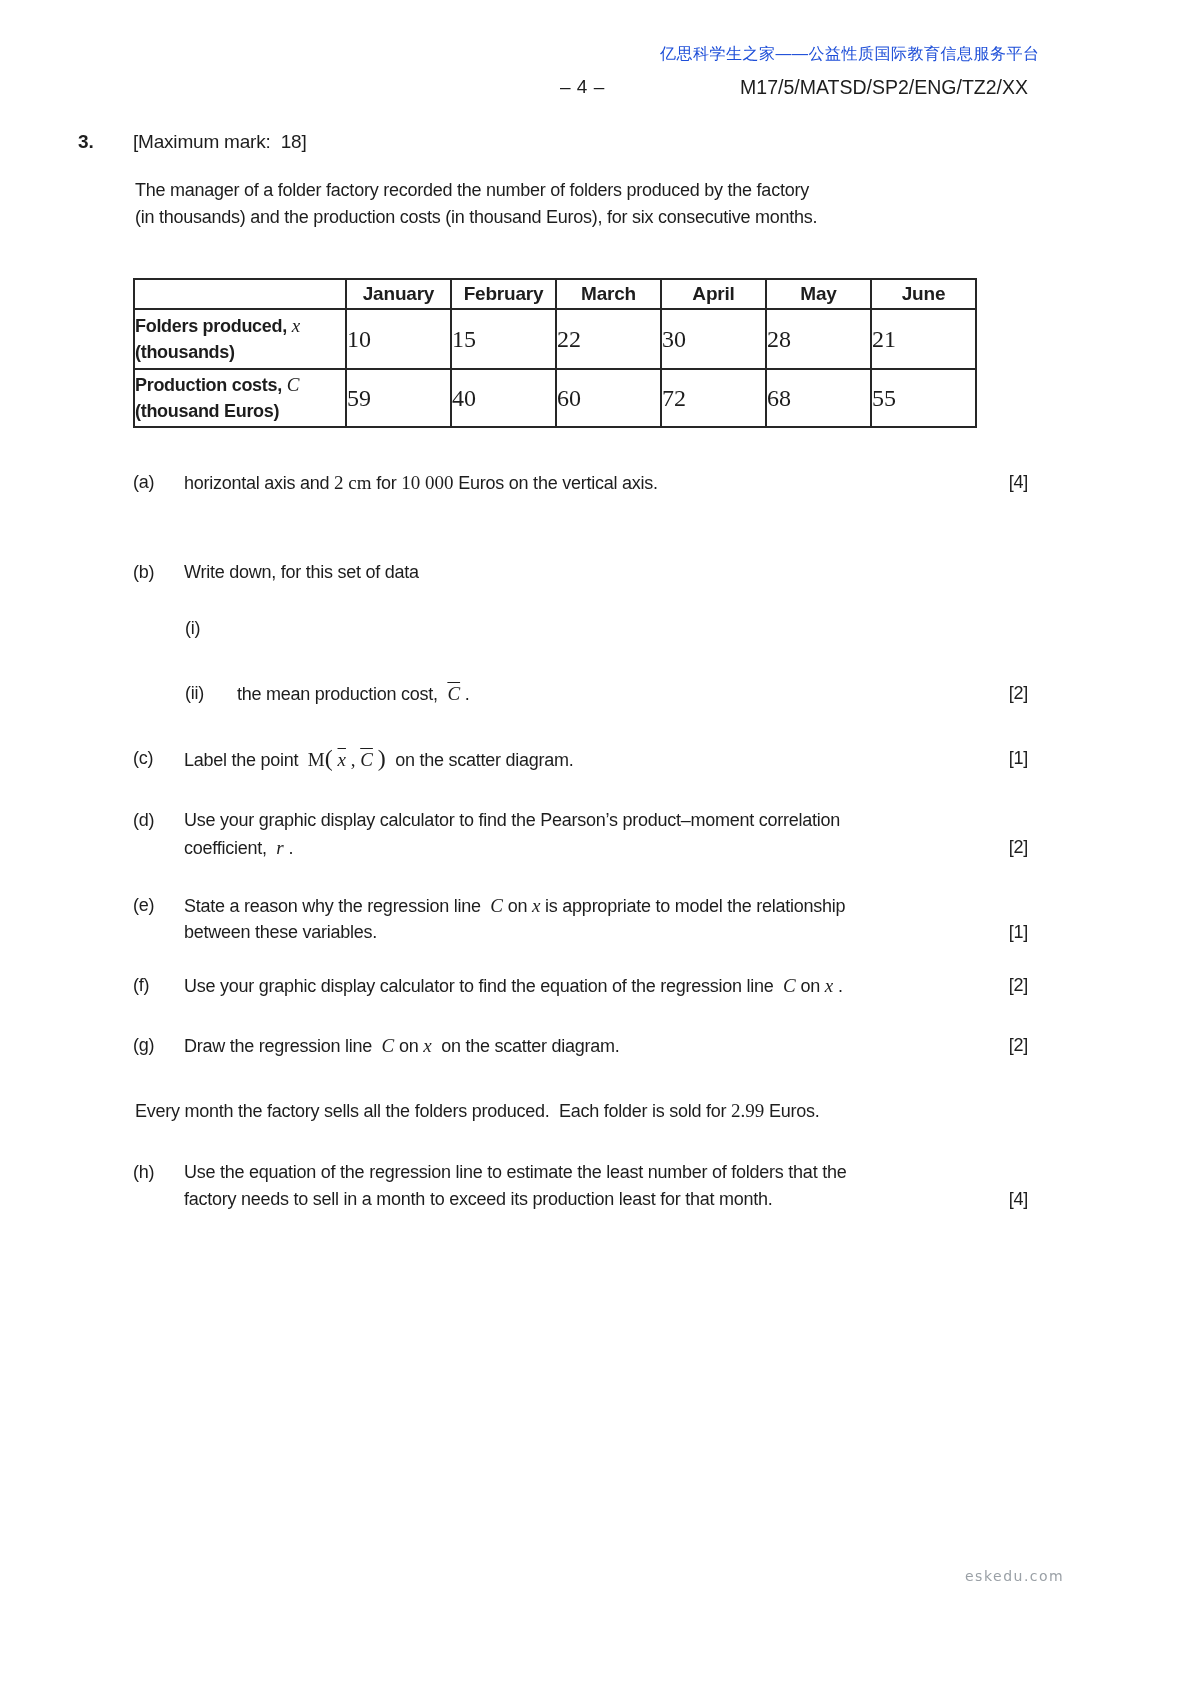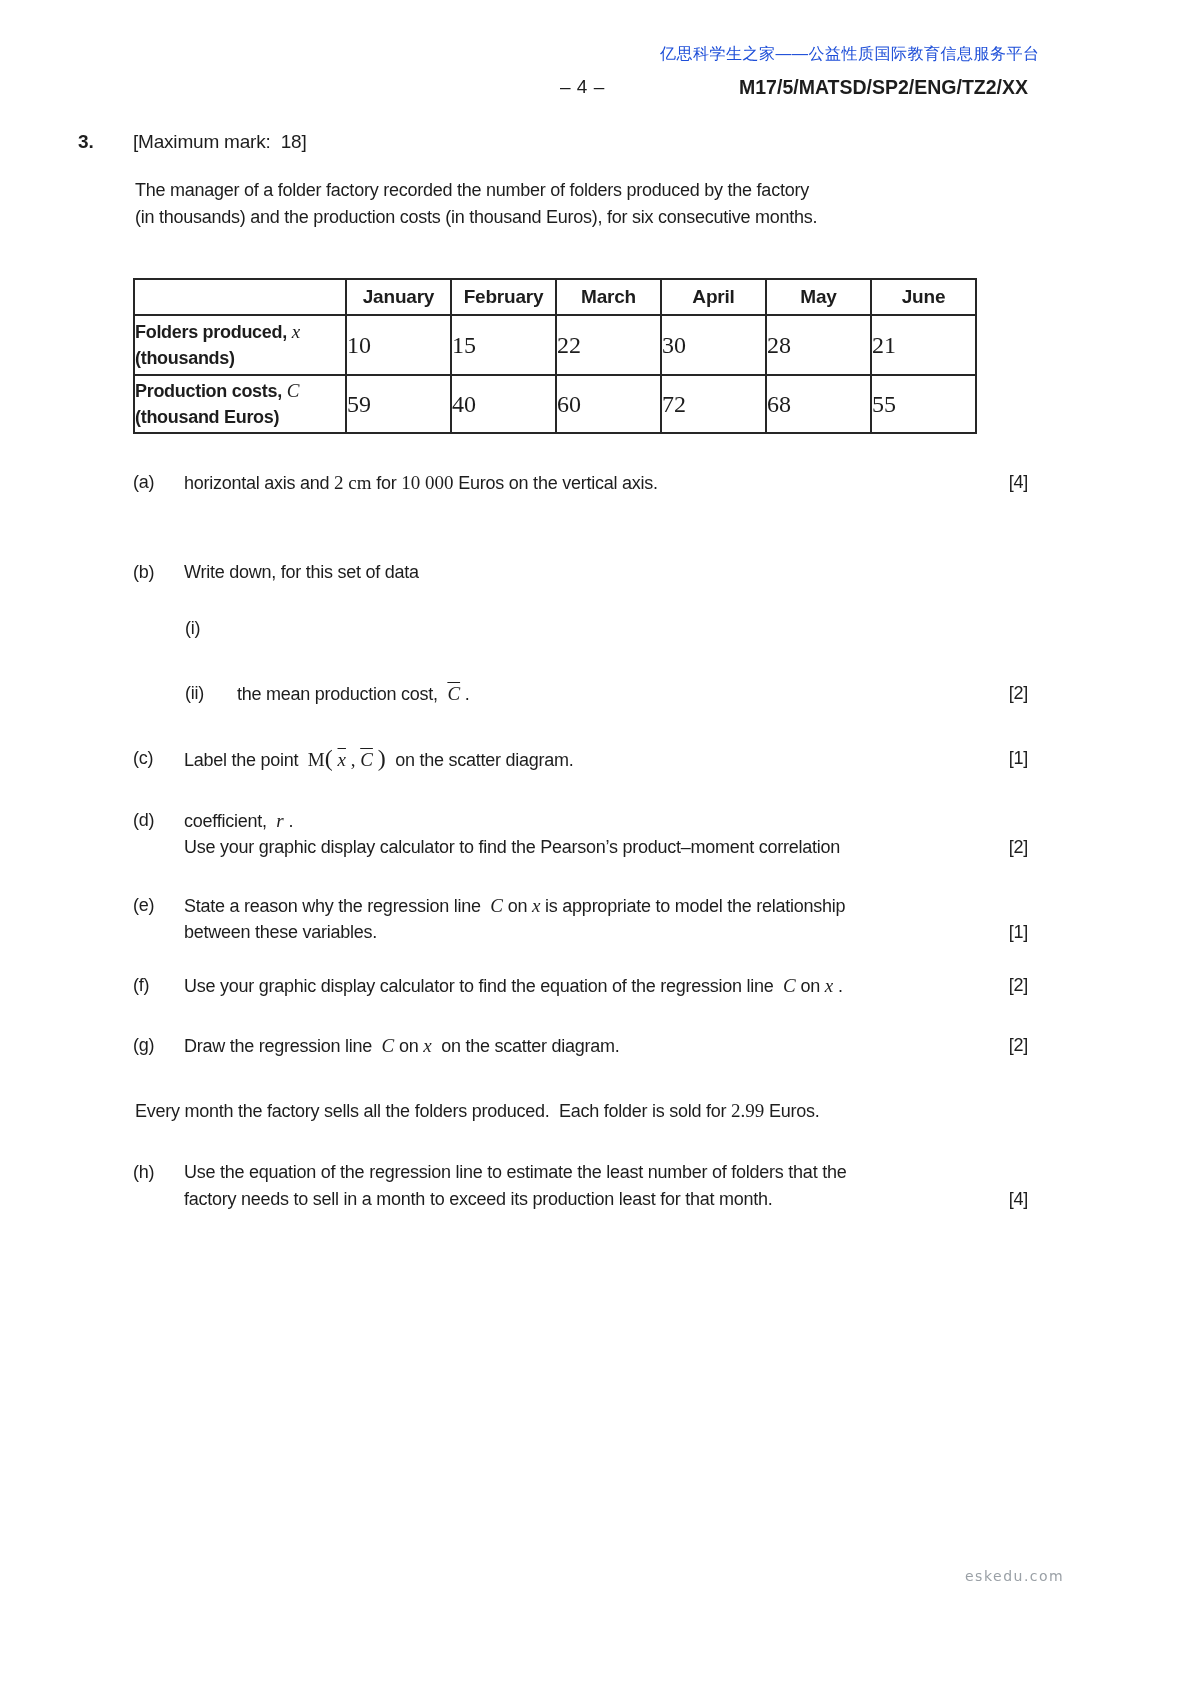--- a/index.html
+++ b/index.html
@@ -7,21 +7,21 @@
     position:relative;width:1191px;height:1684px;background:#ffffff;
     margin:0 auto;overflow:hidden;
     font-family:"Liberation Sans",sans-serif;color:#1d1d1d;
   }
   
   .top-watermark{
     position:absolute;left:660px;top:44px;font-size:16px;color:#1d4ed8;
     letter-spacing:.5px;white-space:pre;
   }
   .page-number{position:absolute;left:560px;top:76px;font-size:19px;letter-spacing:.5px;}
-  .paper-code{position:absolute;right:163px;top:76px;font-size:19.5px;letter-spacing:0;font-weight:bold;}
+  .paper-code{position:absolute;right:163px;top:76px;font-size:19.5px;letter-spacing:0;}
   
   .q-row{position:absolute;left:0;top:128px;height:27px;line-height:27px;}
   .q-num{position:absolute;left:78px;font-weight:bold;font-size:19px;}
   .q-maxmark{position:absolute;left:133px;font-size:19px;white-space:pre;letter-spacing:-0.2px;}
   
   .part{position:absolute;left:133px;width:895px;font-size:18px;letter-spacing:-0.25px;}
   .part .letter{position:absolute;left:0;top:0;height:27px;line-height:27px;}
   .part .lines{margin-left:51px;}
   .part.sub .letter{left:52px;}
   .part.sub .lines{margin-left:104px;}
@@ -34,21 +34,21 @@
   .ov{text-decoration:overline;}
   .big{font-size:24px;}
   
   table.data{
     position:absolute;left:133px;top:278px;border-collapse:collapse;
     table-layout:fixed;width:842px;
   }
   table.data td,table.data th{border:2px solid #262626;padding:0;}
   table.data col.c-label{width:212px;}
   table.data col.c-month{width:105px;}
-  tr.hdr{height:36px;margin-left:24px;}
+  tr.hdr{height:30px;margin-left:24px;}
   tr.r1{height:60px;margin-top:6px;}
   tr.r2{height:58px;}
   th.month{font-size:19px;font-weight:bold;text-align:center;letter-spacing:-0.2px;}
   td.val{font-family:"Liberation Serif",serif;font-size:24px;text-align:left;vertical-align:middle;}
   td.lblcell{vertical-align:middle;padding:0 6px 0 7px;}
   .lblline{font-weight:bold;font-size:18px;line-height:26px;letter-spacing:-0.3px;white-space:pre;}
   
   .bottom-watermark{
     position:absolute;left:965px;top:1568px;font-size:14px;color:#9aa0a6;
     letter-spacing:1.5px;font-family:"DejaVu Sans",sans-serif;
@@ -153,22 +153,22 @@
     <span class="letter">(c)</span>
     <div class="lines">
       <div class="line"><span>Label the point  </span><span class="m">M</span><span class="m big">(</span><span class="m"> </span><span class="mi ov">x</span><span class="m"> , </span><span class="mi ov">C</span><span class="m"> </span><span class="m big">)</span><span>  on the scatter diagram.</span></div>
     </div>
     <span class="mark">[1]</span>
   </div>
 
   <div class="part" style="top:807px">
     <span class="letter">(d)</span>
     <div class="lines">
+      <div class="line"><span>Use your graphic display calculator to find the Pearson’s product–moment correlation</span></div>
       <div class="line"><span>coefficient,  </span><span class="mi">r</span><span> .</span></div>
-      <div class="line"><span>Use your graphic display calculator to find the Pearson’s product–moment correlation</span></div>
     </div>
     <span class="mark">[2]</span>
   </div>
 
   <div class="part" style="top:892px">
     <span class="letter">(e)</span>
     <div class="lines">
       <div class="line"><span>State a reason why the regression line  </span><span class="mi">C</span><span> on </span><span class="mi">x</span><span> is appropriate to model the relationship</span></div>
       <div class="line"><span>between these variables.</span></div>
     </div>

